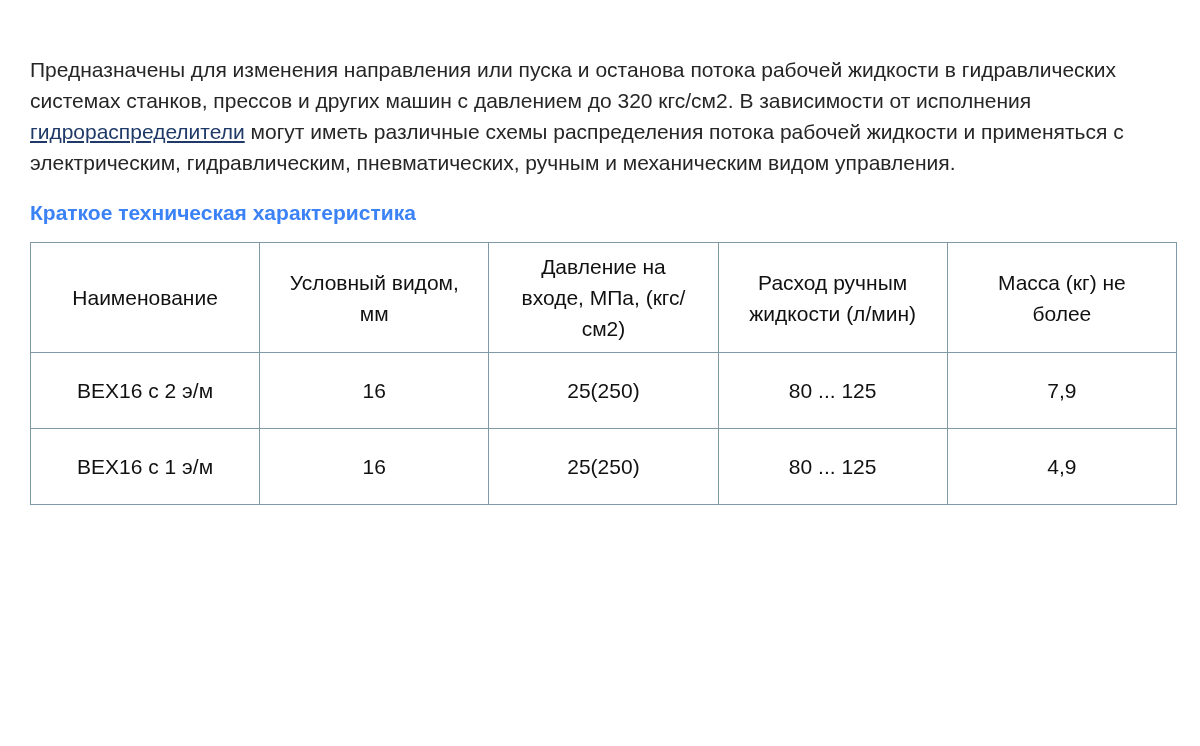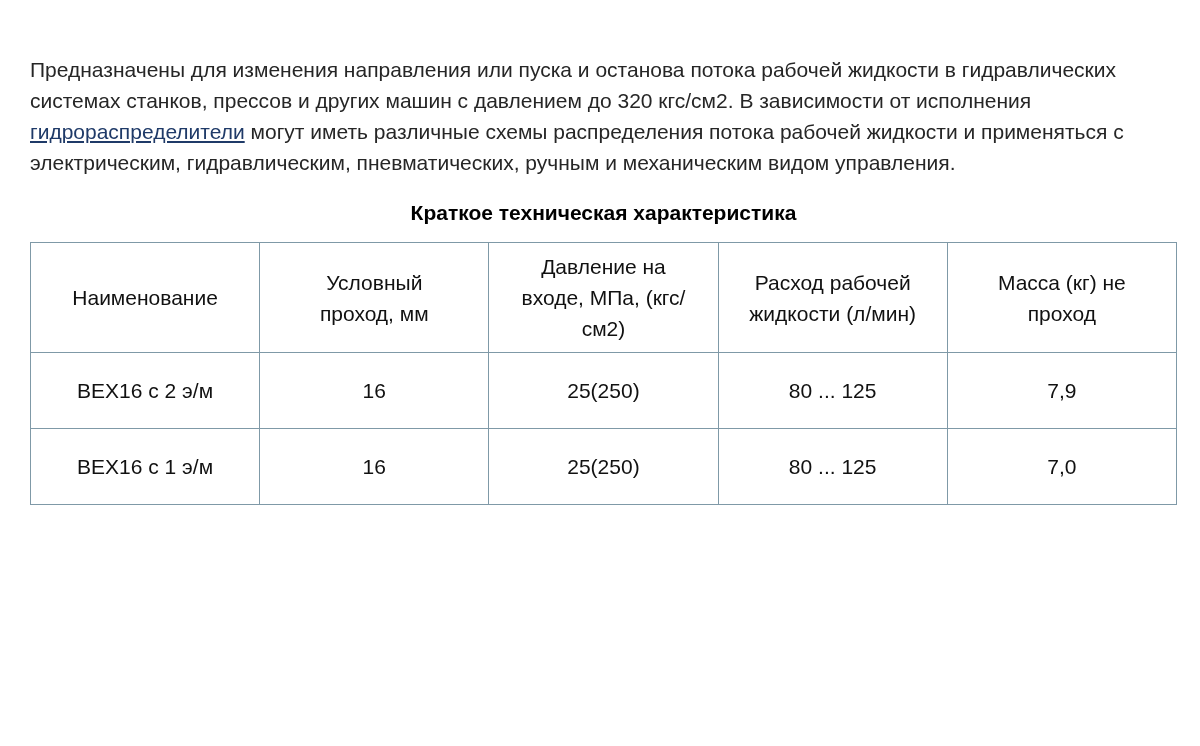--- a/index.html
+++ b/index.html
@@ -22,22 +22,22 @@
     max-width: 1147px;
   }
   .intro a {
     color: #1f3a68;
     text-decoration: underline;
     cursor: pointer;
   }
   .table-title {
     font-size: 21px;
     font-weight: bold;
-    color: #000000;
-    text-align: center;
+    color: #3b82f6;
+    text-align: left;
     width: 1147px;
     margin-top: 23px;
     margin-bottom: 17px;
   }
   table.specs {
     width: 1147px;
     border-collapse: collapse;
     table-layout: fixed;
   }
   table.specs th,
@@ -61,37 +61,37 @@
 <div class="page">
 
   <p class="intro"><span>Предназначены для изменения направления или пуска и останова потока рабочей жидкости в гидравлических системах станков, прессов и других машин с давлением до 320 кгс/см2. В зависимости от исполнения </span><a href="#">гидрораспределители</a><span> могут иметь различные схемы распределения потока рабочей жидкости и применяться с электрическим, гидравлическим, пневматических, ручным и механическим видом управления.</span></p>
 
   <div class="table-title">Краткое техническая характеристика</div>
 
   <table class="specs">
     <thead>
       <tr>
         <th>Наименование</th>
-        <th>Условный проход, мм</th>
+        <th>Условный видом, мм</th>
         <th>Давление на входе, МПа, (кгс/см2)</th>
-        <th>Расход рабочей жидкости (л/мин)</th>
-        <th>Масса (кг) не проход</th>
+        <th>Расход ручным жидкости (л/мин)</th>
+        <th>Масса (кг) не более</th>
       </tr>
     </thead>
     <tbody>
       <tr>
         <td>ВЕХ16 с 2 э/м</td>
         <td>16</td>
         <td>25(250)</td>
         <td>80 ... 125</td>
         <td>7,9</td>
       </tr>
       <tr>
         <td>ВЕХ16 с 1 э/м</td>
         <td>16</td>
         <td>25(250)</td>
         <td>80 ... 125</td>
-        <td>7,0</td>
+        <td>4,9</td>
       </tr>
     </tbody>
   </table>
 
 </div>
 
 </body></html>

